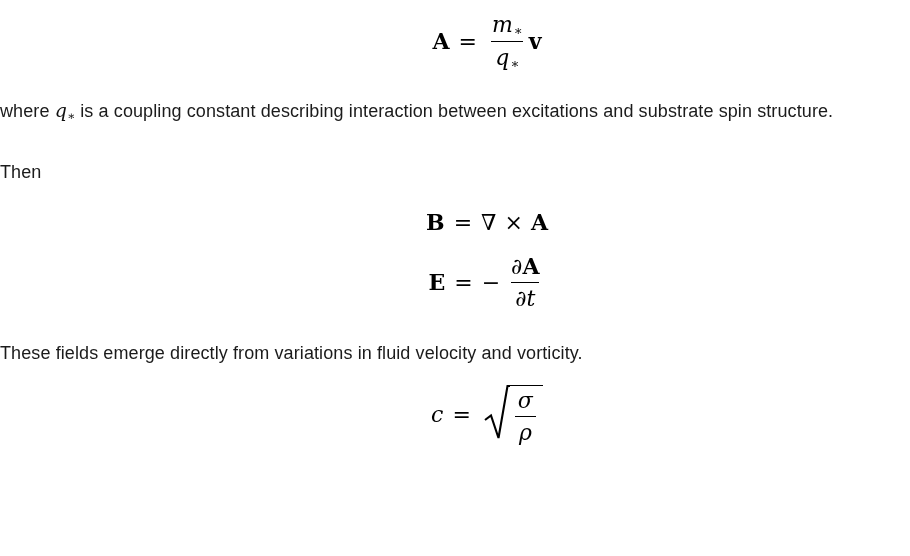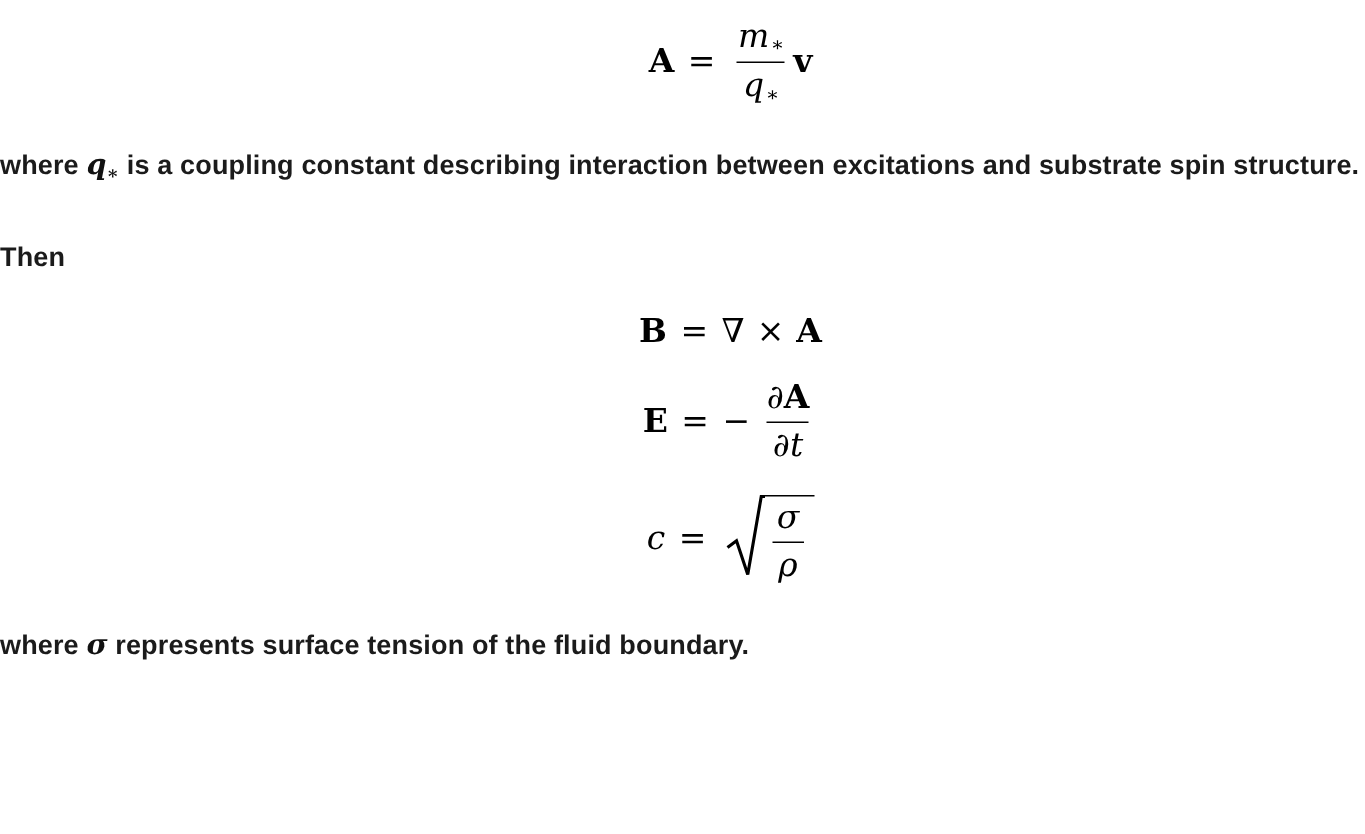--- a/index.html
+++ b/index.html
@@ -7,21 +7,21 @@
     width:910px; height:556px;
     background:#ffffff;
     font-family:"Liberation Sans", sans-serif;
     font-size:18px;
     color:#1b1b1b;
     overflow:hidden;
   }
   .doc { width:910px; height:556px; position:relative; }
 
   
-  .para { margin:0; line-height:25px; letter-spacing:0.1px;font-weight:bold; }
+  .para { margin:0; line-height:25px; letter-spacing:0.1px; }
   .p-coupling { margin-top:27px; }
   .p-then     { margin-top:31px; }
   .p-fields   { margin-top:29px; }
   .p-wave     { margin-top:30px; }
   .p-surface  { margin-top:25px; }
 
   
   .tvar  { font-family:"DejaVu Serif", serif; font-style:italic; font-size:19px; color:#111; }
   .tsub  { font-family:"DejaVu Serif", serif; font-size:12px; vertical-align:-3px; color:#111; }
 
@@ -85,33 +85,33 @@
   <div class="eq-block eq-electric-field">
     <span class="mb">E</span>
     <span class="mo rel">=</span>
     <span class="mo minus">−</span>
     <span class="frac">
       <span class="num"><span class="mi">∂</span><span class="mb">A</span></span>
       <span class="den"><span class="mi">∂</span><span class="mi">t</span></span>
     </span>
   </div>
 
+  <p class="para p-fields">These fields emerge directly from variations in fluid velocity and vorticity.</p>
 
 
   <div class="eq-block eq-wave-speed">
     <span class="mi">c</span>
     <span class="mo rel">=</span>
     <span class="sqrt">
       <svg class="radical-svg" width="26" height="60" viewBox="0 0 26 60">
         <path d="M1 36 L7 31.5 L14.5 54 L23.5 2 L26 2" fill="none" stroke="#000" stroke-width="2.1" stroke-linejoin="miter"></path>
       </svg>
       <span class="sqrt-body">
         <span class="frac">
           <span class="num"><span class="mi">σ</span></span>
           <span class="den"><span class="mi">ρ</span></span>
         </span>
       </span>
     </span>
   </div>
 
-  <p class="para p-surface"><span>where </span><span class="tvar">σ</span><span> represents surface tension of the fluid boundary.</span></p>
 
 </div>
 
 </body></html>

